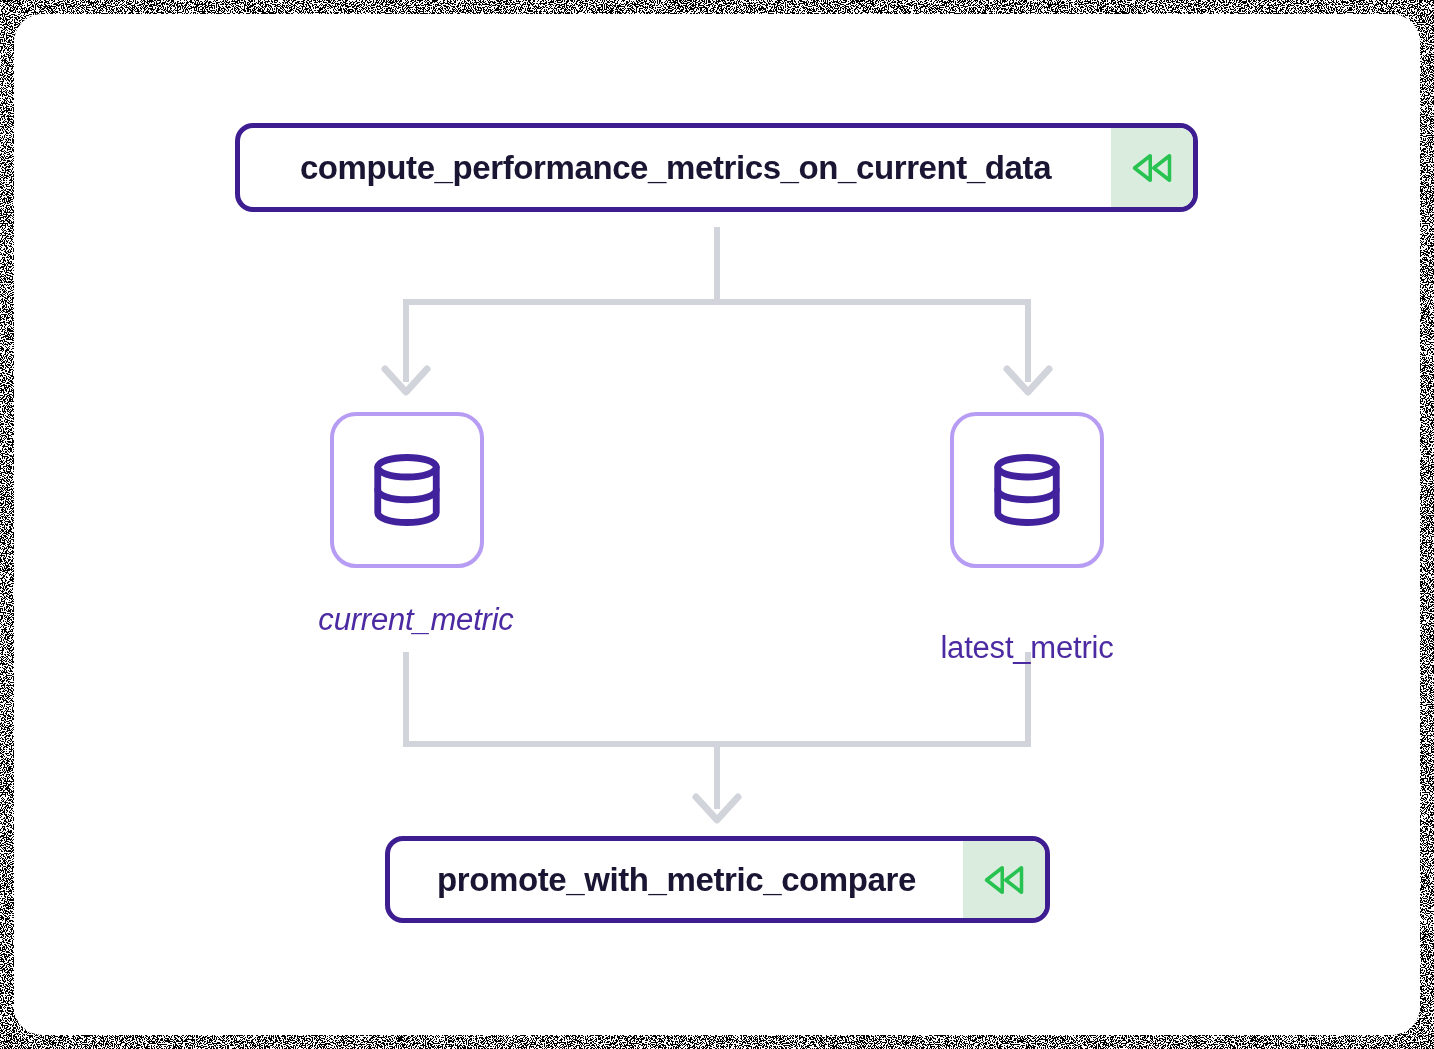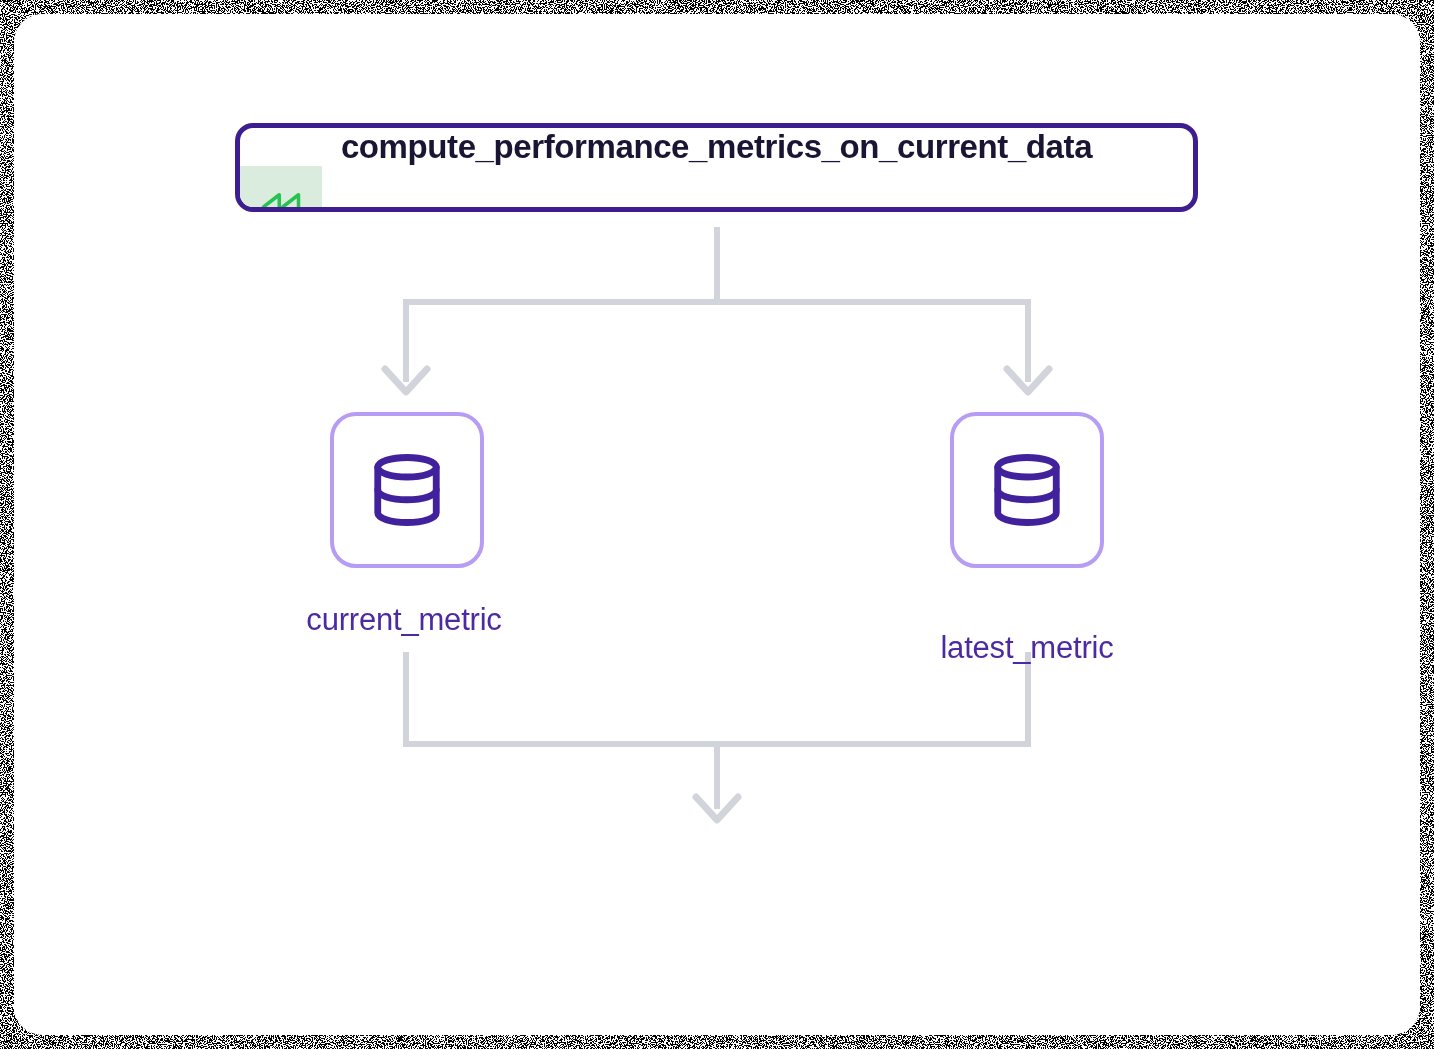--- a/index.html
+++ b/index.html
@@ -53,21 +53,20 @@
   }
   .task-node{
     position:absolute;
     display:flex;
     align-items:stretch;
     background:#ffffff;
     border:5px solid var(--task-border,#3d1d90);
     border-radius:18px;
     overflow:hidden;
     cursor:pointer;
-    flex-direction:column;
   }
   .task-node .task-label{
     flex:1;
     display:flex;
     align-items:center;
     justify-content:center;
     font-size:33px;
     font-weight:700;
     letter-spacing:-0.4px;
     color:var(--task-text,#191532);
@@ -104,21 +103,21 @@
   .dataset-right{left:936px;top:398px;}
   .dataset-label{
     position:absolute;
     width:340px;
     text-align:center;
     font-size:31px;
     font-weight:500;
     letter-spacing:-0.2px;
     color:var(--dataset-label,#4c2aa2);
   }
-  .label-left{left:220px;top:588px;}
+  .label-left{left:232px;top:588px;font-style:italic;}
   .label-right{left:843px;top:588px;margin-top:28px;}
 </style>
 </head>
 <body>
 
 <div class="stage">
 
   <svg class="noise-layer" xmlns="http://www.w3.org/2000/svg">
     <filter id="bw-noise" x="0" y="0" width="100%" height="100%">
       <feTurbulence type="fractalNoise" baseFrequency="0.9" numOctaves="2" stitchTiles="stitch"></feTurbulence>
@@ -168,15 +167,24 @@
 
     <div class="dataset-node dataset-right">
       <svg width="78" height="78" viewBox="0 0 24 24" fill="none" stroke-width="2.1" stroke-linecap="round" stroke-linejoin="round" xmlns="http://www.w3.org/2000/svg">
         <ellipse cx="12" cy="5" rx="9" ry="3"></ellipse>
         <path d="M3 5v14a9 3 0 0 0 18 0V5"></path>
         <path d="M3 12a9 3 0 0 0 18 0"></path>
       </svg>
     </div>
     <div class="dataset-label label-right">latest_metric</div>
 
+    <div class="task-node node-bottom">
+      <span class="task-label">promote_with_metric_compare</span>
+      <span class="task-badge">
+        <svg width="42" height="42" viewBox="0 0 24 24" fill="none" stroke-width="2" stroke-linejoin="round" stroke-linecap="round" xmlns="http://www.w3.org/2000/svg">
+          <polygon points="11 19 2 12 11 5 11 19"></polygon>
+          <polygon points="22 19 13 12 22 5 22 19"></polygon>
+        </svg>
+      </span>
+    </div>
 
   </div>
 </div>
 
 </body></html>

